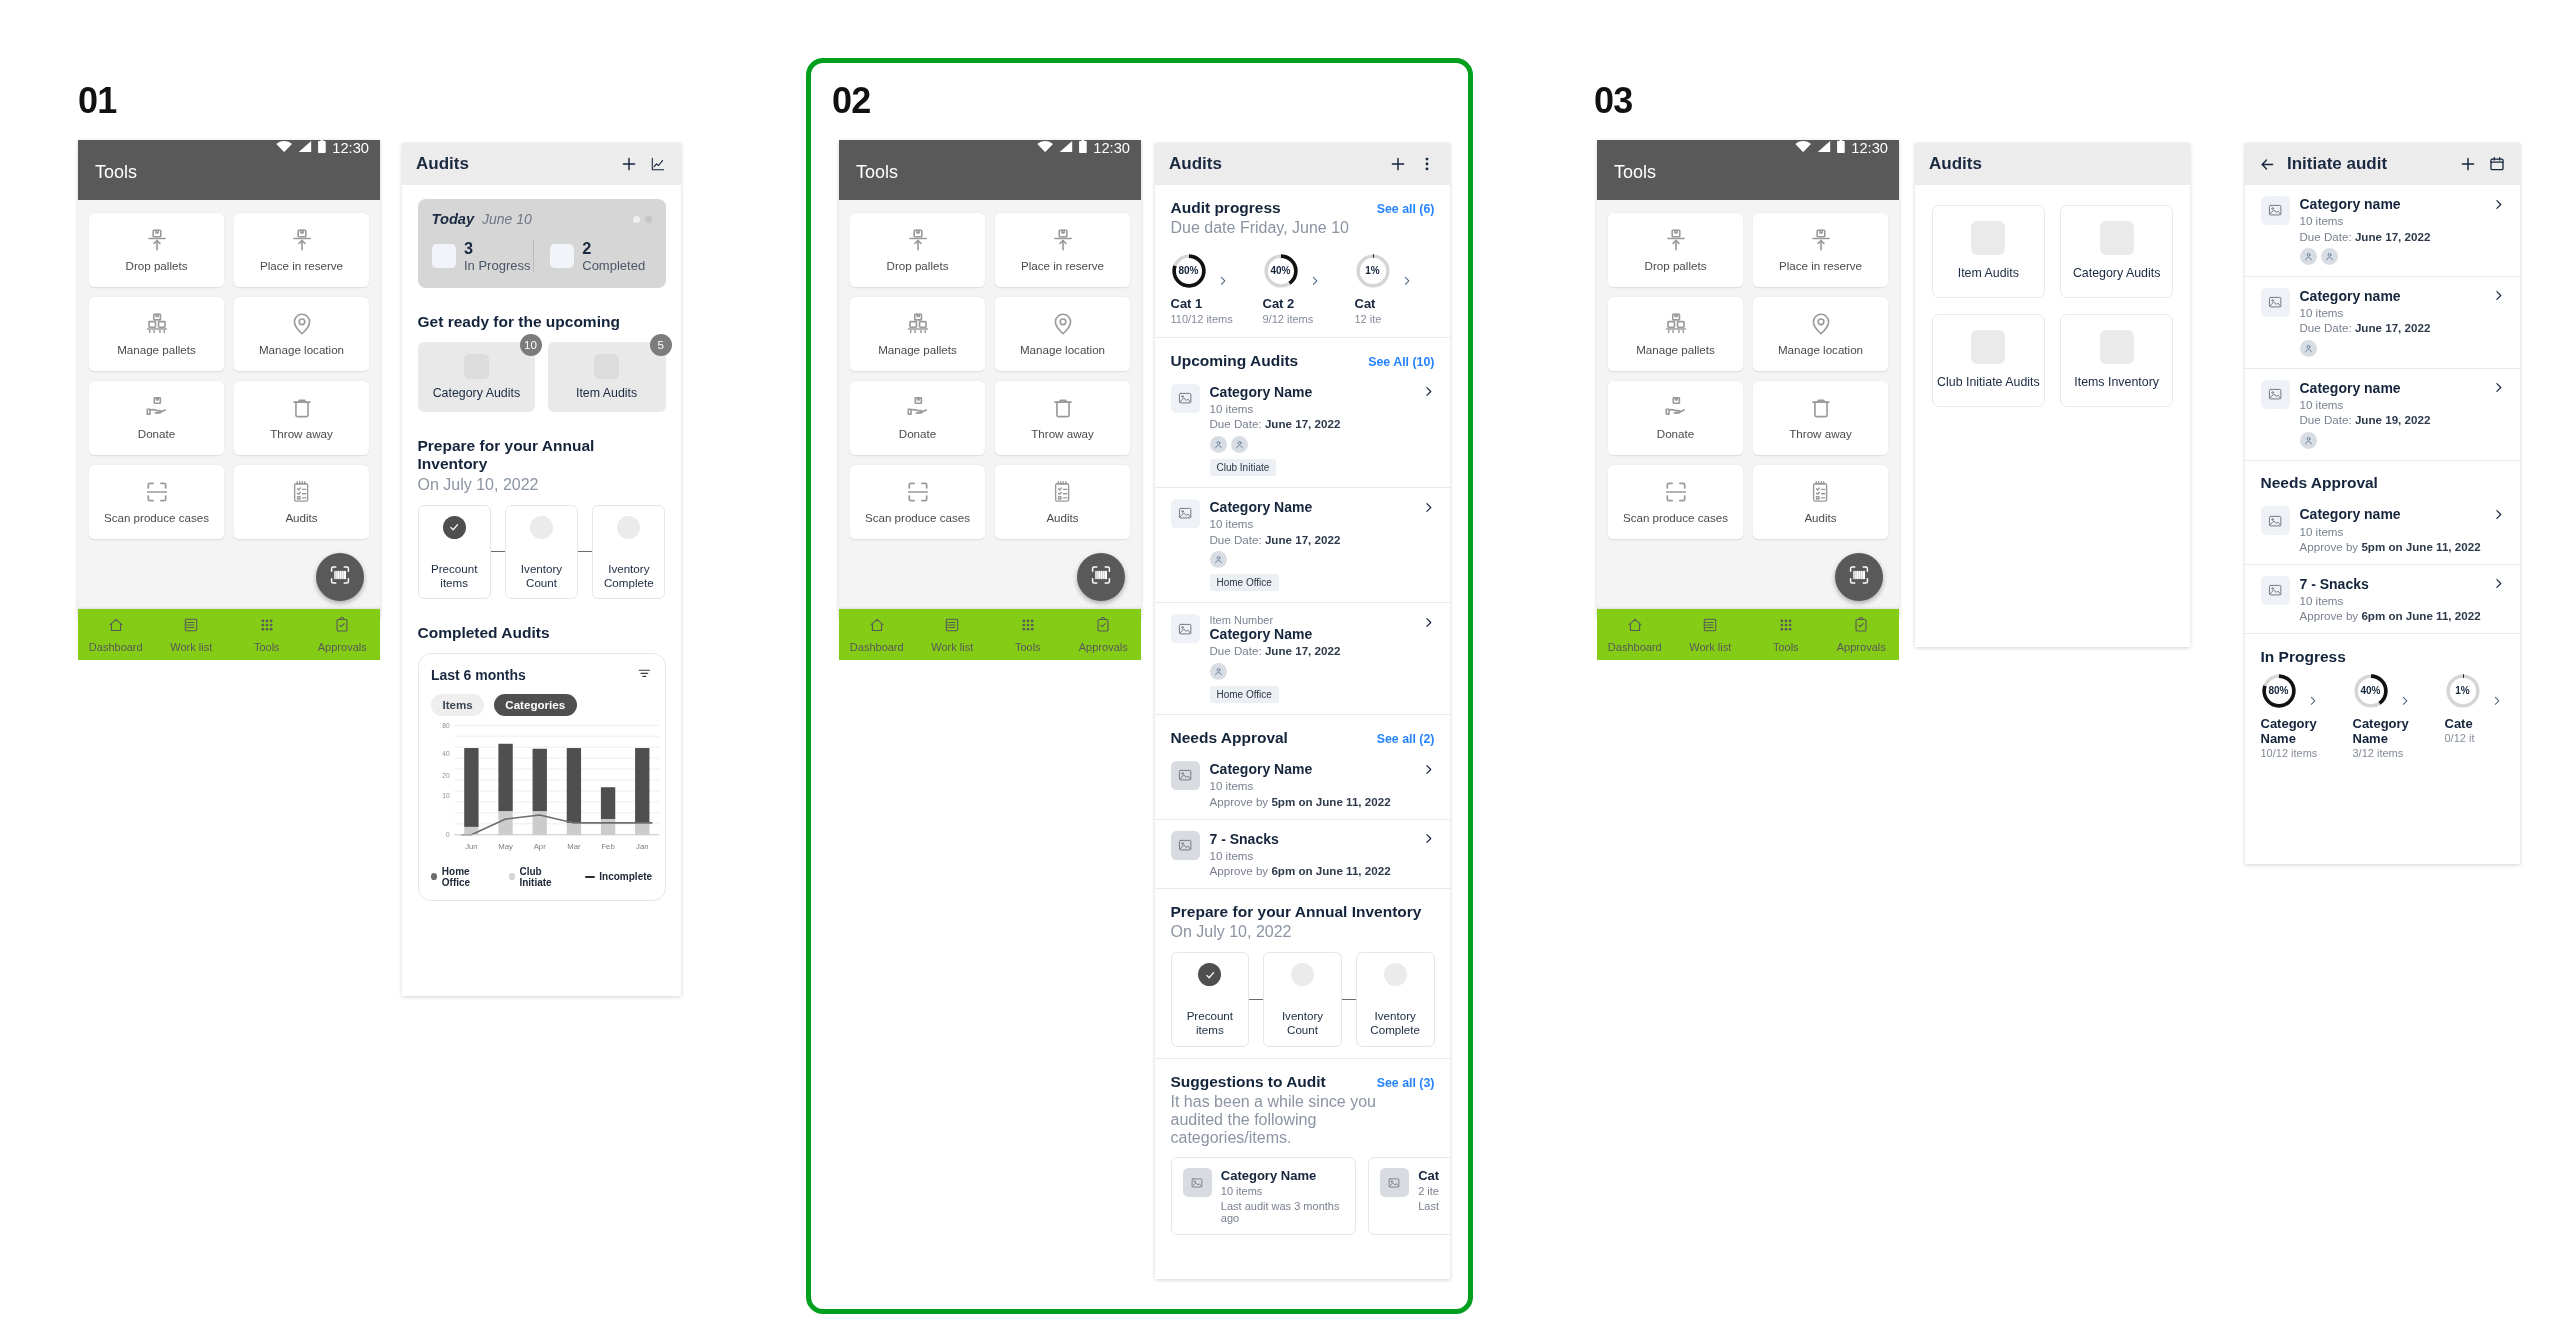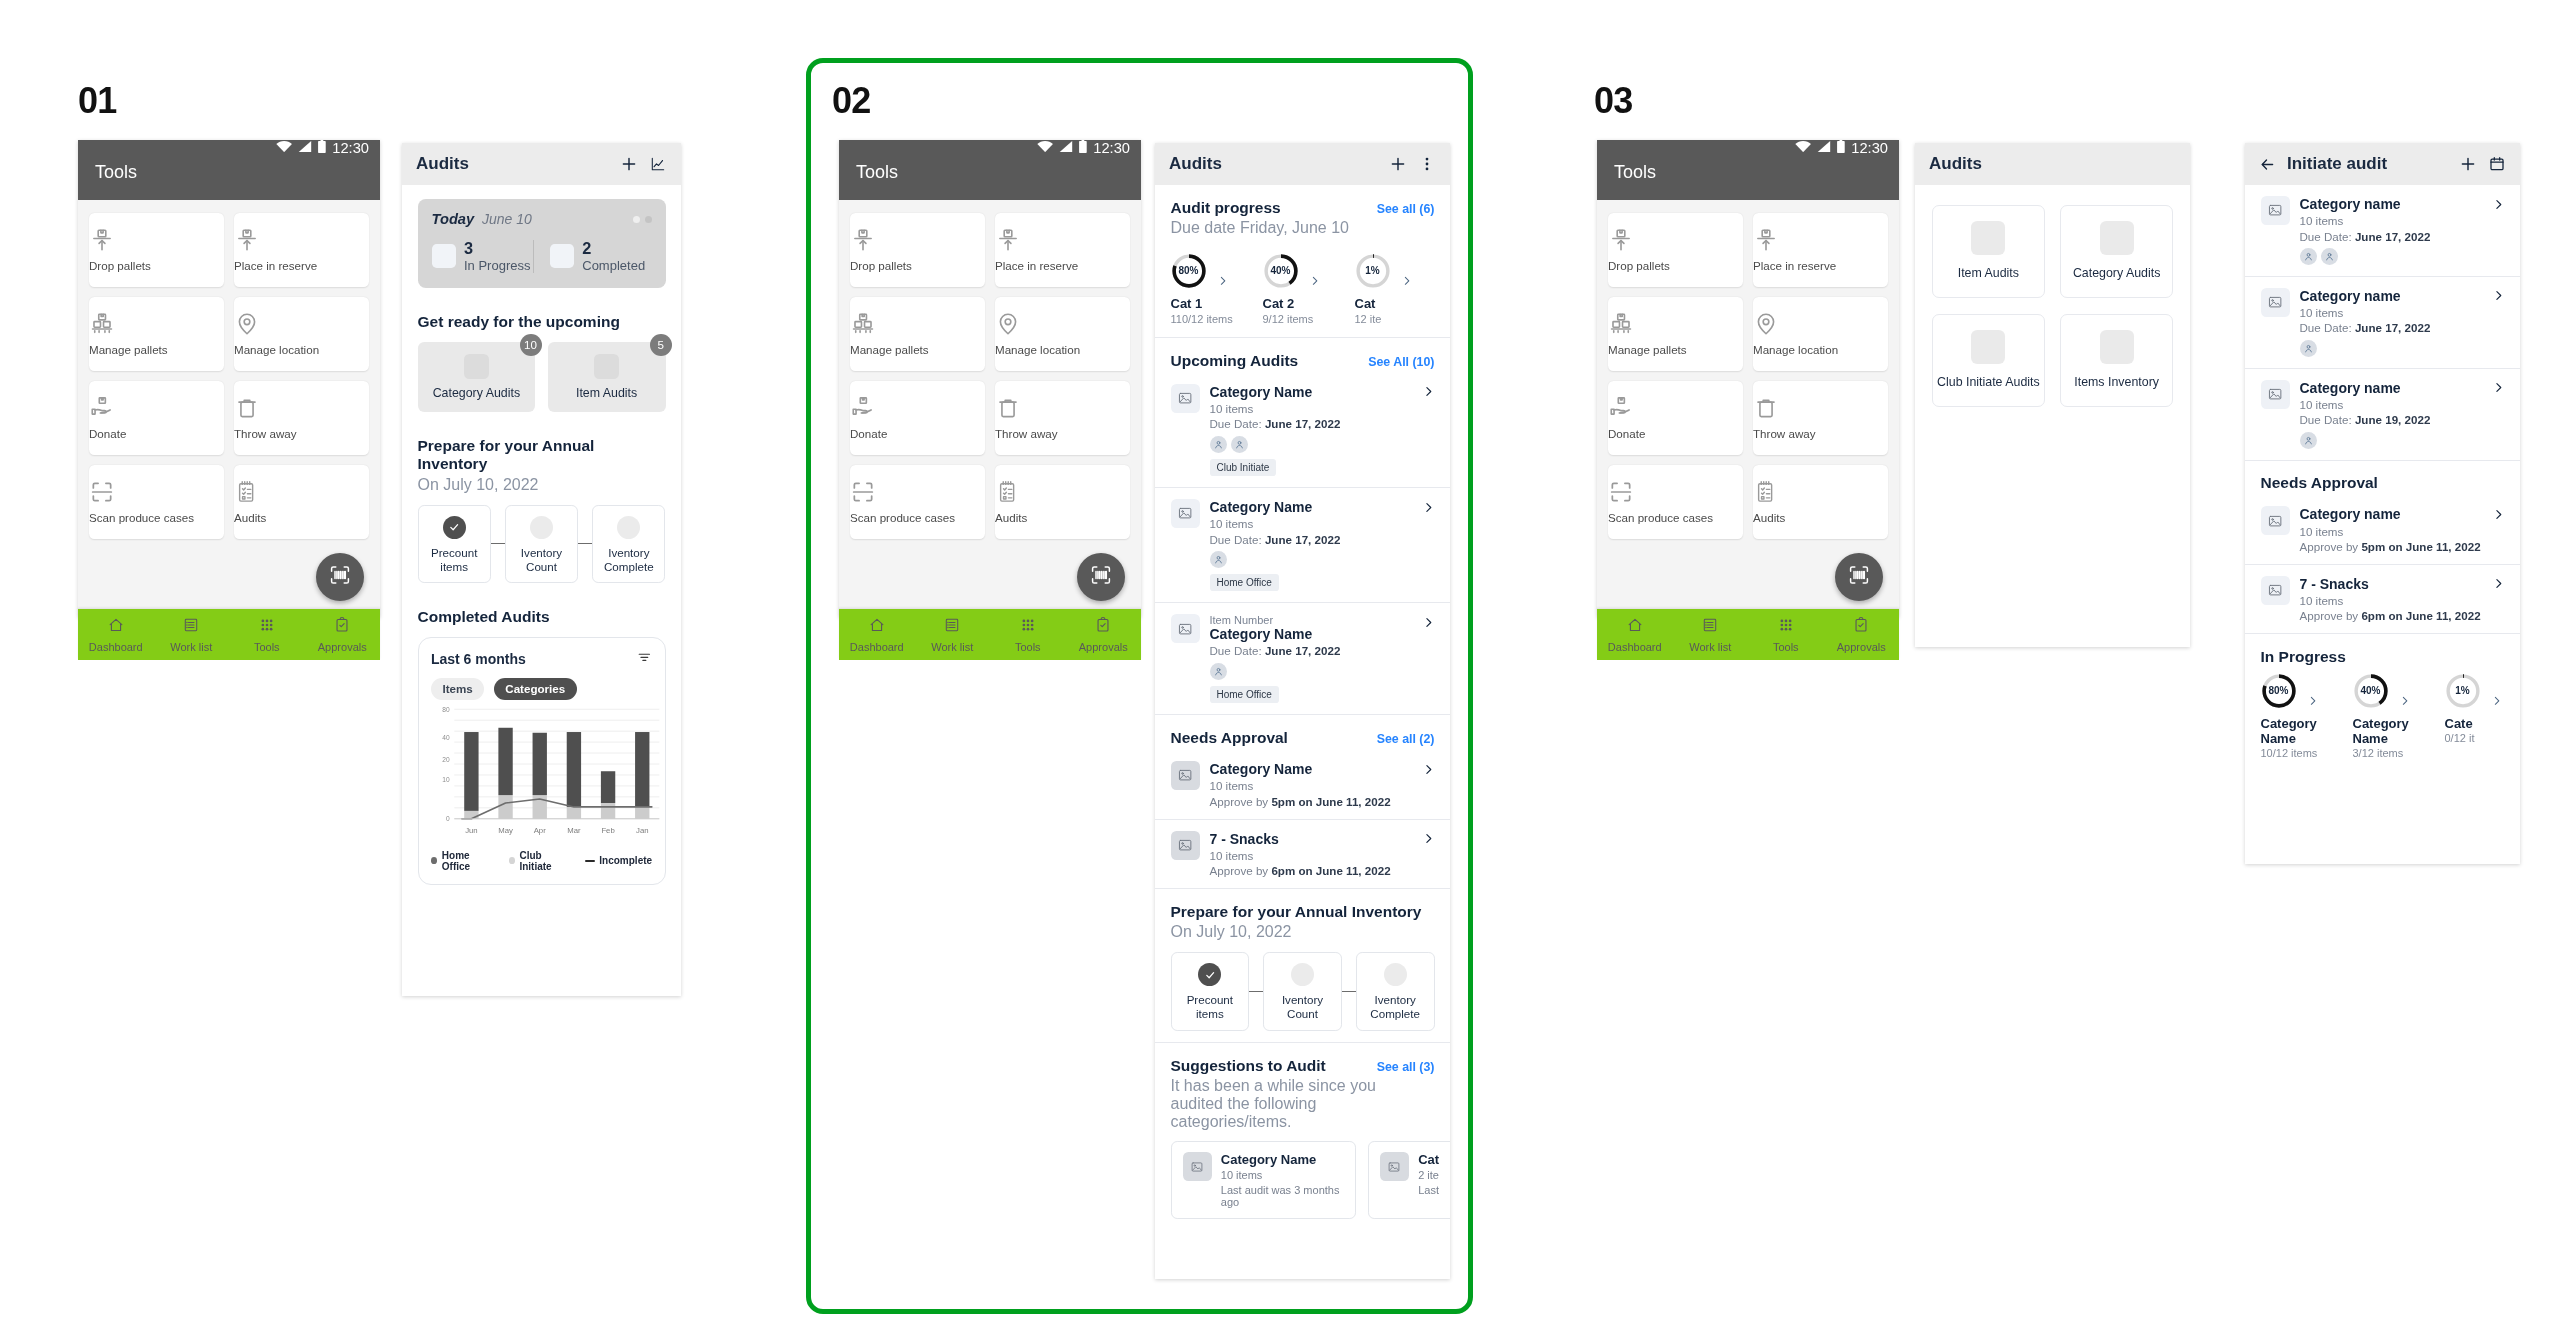--- a/index.html
+++ b/index.html
@@ -24,21 +24,21 @@
   }
   .statusbar .clock { color:#fff; font-size:14.7px; font-weight:400; }
   .appbar {
     background:#595959; color:#fff; font-size:18px; font-weight:500;
     padding:6.2px 17px 17px 17px;
   }
   .tools-body { background:#f4f4f4; padding:12.4px 11px 7.8px 11px; }
   .tool-grid { display:grid; grid-template-columns:1fr 1fr; gap:10px; }
   .tool-card {
     background:#fff; border-radius:5.4px; height:74px;
-    display:flex; flex-direction:column; align-items:flex-start; justify-content:center;
+    display:flex; flex-direction:column; align-items:center; justify-content:center;
     gap:3px; box-shadow:0 0.8px 1.6px rgba(0,0,0,.10);
   }
   .tool-card .lbl { font-size:11.6px; color:#4a4a4a; text-align:center; }
   .fab {
     width:48px; height:48px; border-radius:50%; background:#595959;
     display:flex; align-items:center; justify-content:center;
     margin:14px 4.7px 0 auto; box-shadow:0 2.3px 5.4px rgba(0,0,0,.3);
   }
   .botnav {
     background:#84cc16; display:flex; border-top:0.8px solid #e3e3e3;
@@ -86,21 +86,21 @@
   .bigcard .lbl { font-size:12.4px; color:#1b2a41; }
   .badge {
     position:absolute; top:-8.5px; right:-6.2px; width:22px; height:22px; border-radius:50%;
     background:#7c7c7c; color:#fff; font-size:11.6px; display:flex; align-items:center; justify-content:center;
   }
 
   
   .stepper { display:flex; align-items:center; margin-top:11px; }
   .step {
     flex:1; border:0.8px solid #e3e6eb; border-radius:6.2px; background:#fff;
-    padding:10px 4.7px 8.5px 4.7px; display:flex; flex-direction:column; align-items:center; gap:7px;
+    padding:10px 4.7px 8.5px 4.7px; display:flex; flex-direction:column; align-items:center; gap:23px;
   }
   .step .circ { width:23px; height:23px; border-radius:50%; background:#ebebeb; display:flex;align-items:center;justify-content:center;}
   .step .circ.done { background:#4f4f4f; }
   .step .lbl { font-size:11.6px; color:#1b2a41; text-align:center; line-height:1.22; }
   .connector { width:14px; height:0.8px; background:#6c6c6c; }
 
   
   .chart-card { border:0.8px solid #e3e6eb; border-radius:13px; padding:11.6px 12.4px 12.4px 12.4px; margin-top:11px; }
   .chart-top { display:flex; align-items:center; }
   .chart-top .ct { font-size:14px; font-weight:600; color:#1b2a41; flex:1; }

